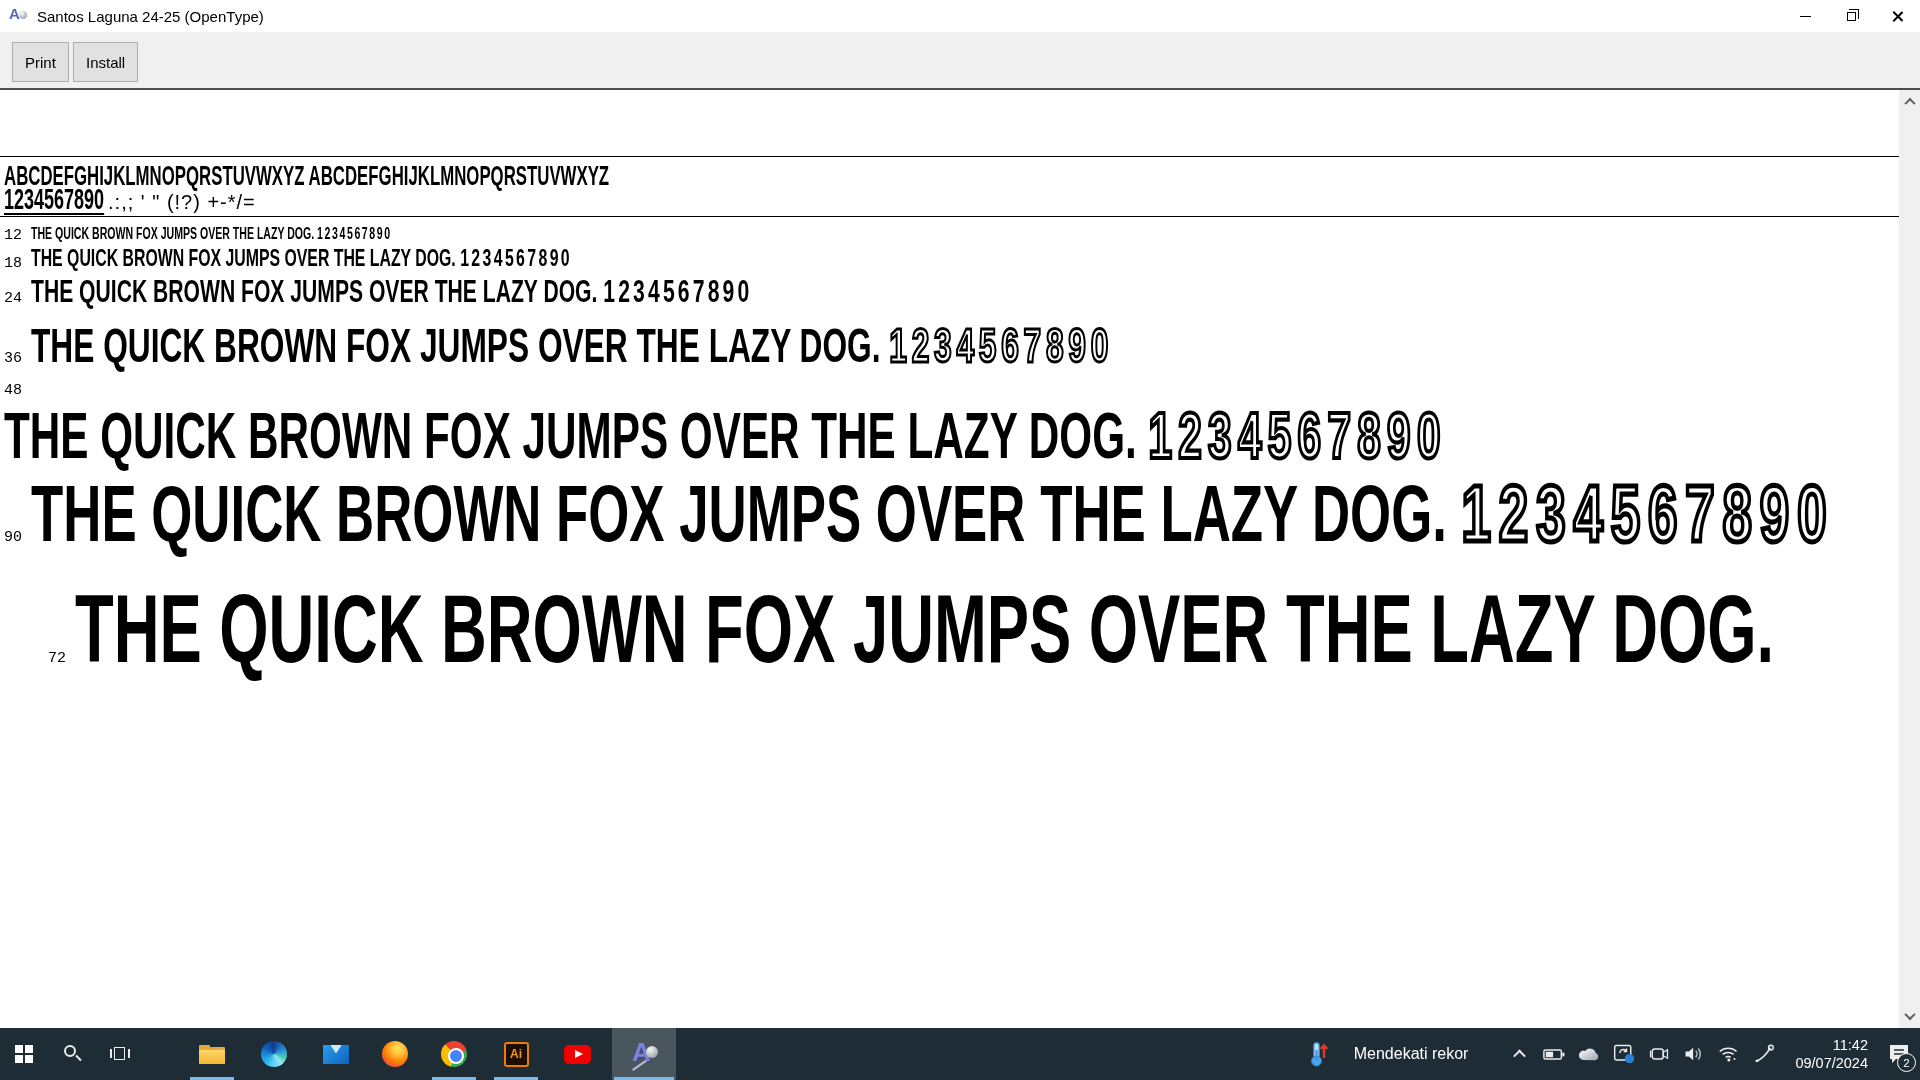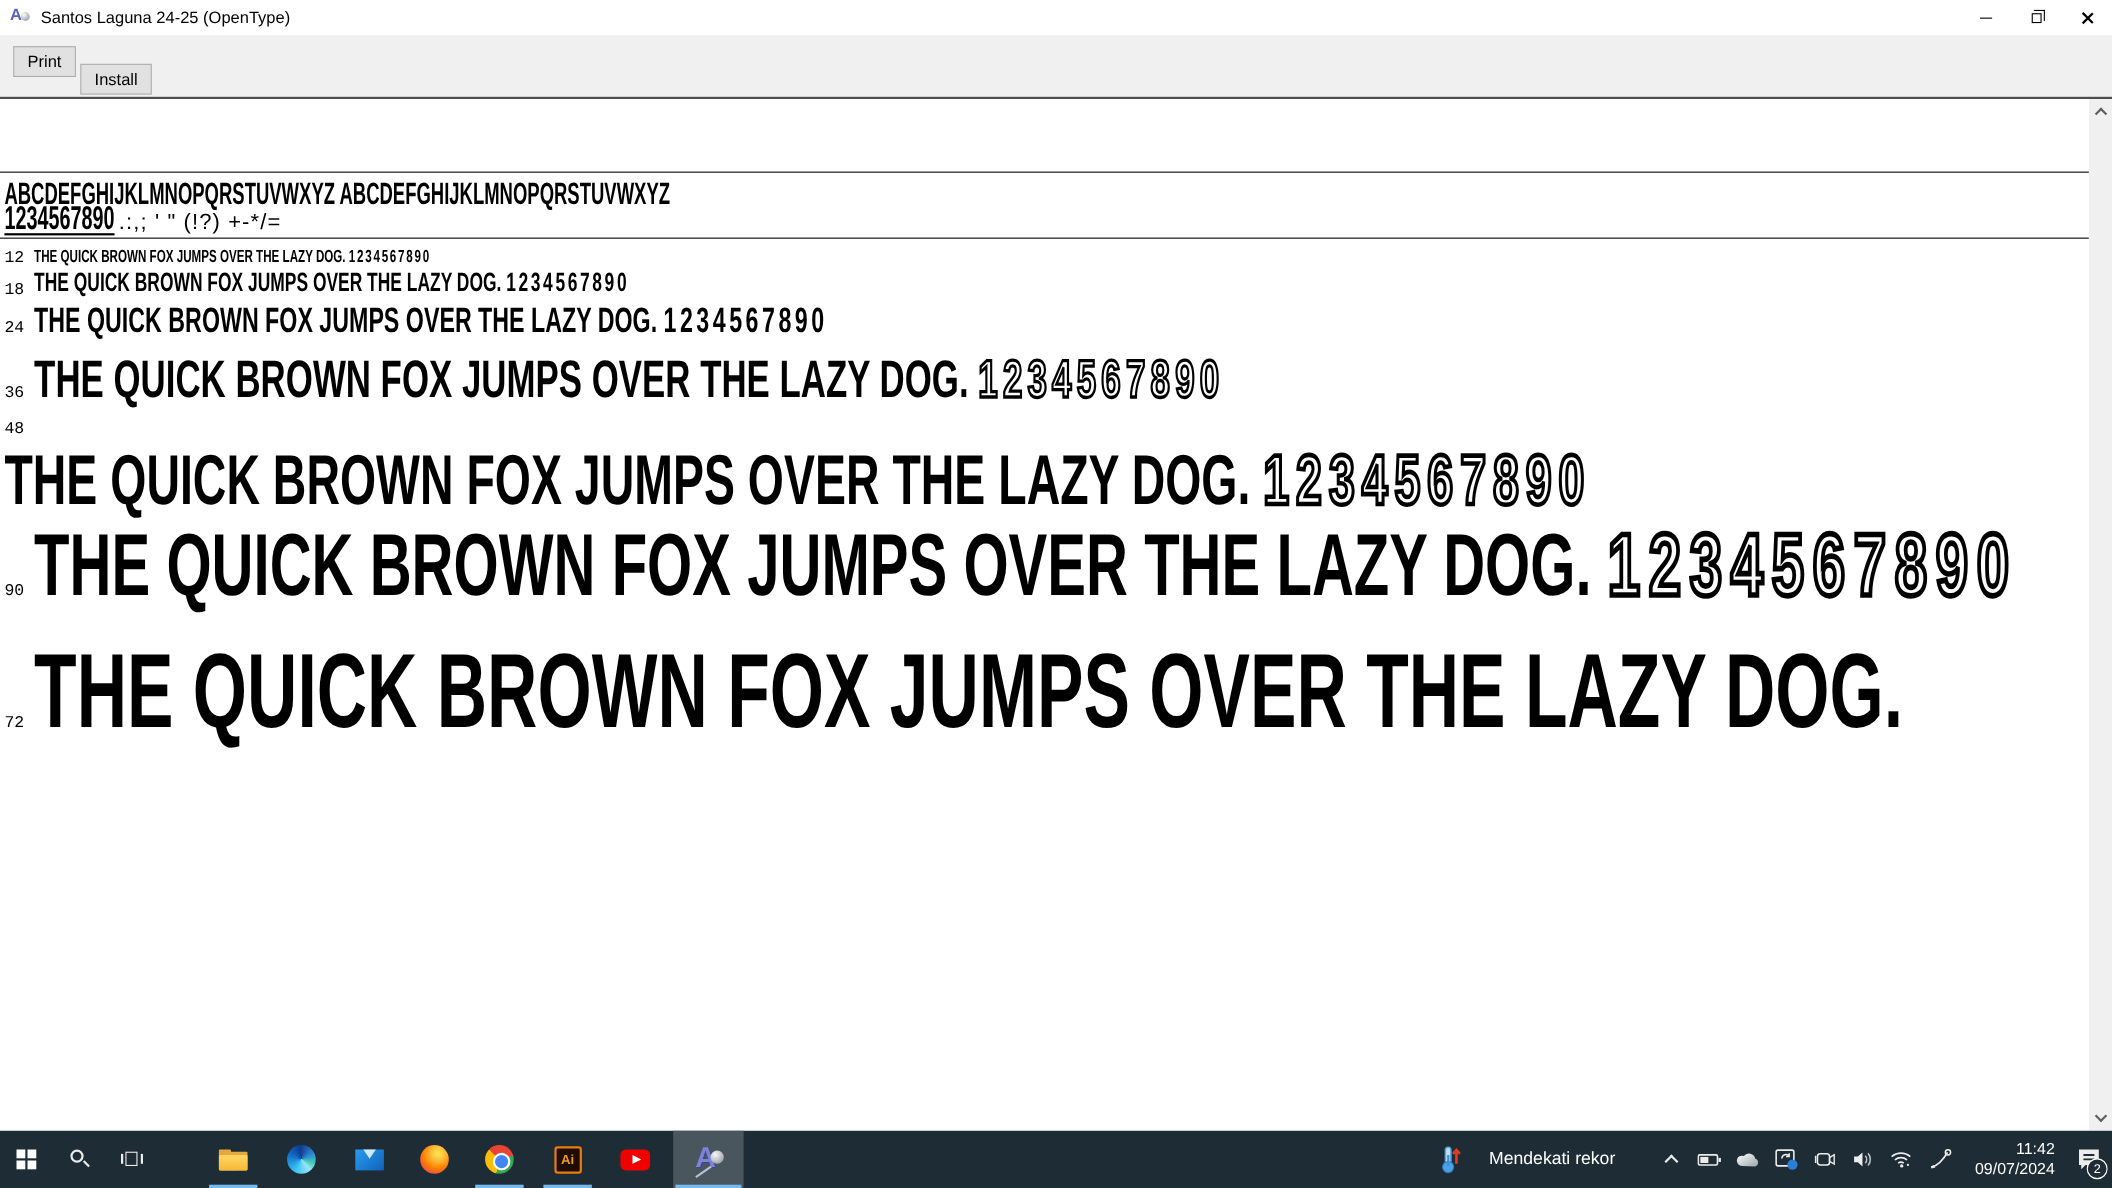--- a/index.html
+++ b/index.html
@@ -21,23 +21,23 @@
   .glyph-min { width:11px; height:1px; background:#000; }
   .glyph-restore { position:relative; width:9px; height:9px; border:1px solid #000; background:#fff; }
   .glyph-restore:before { content:""; position:absolute; left:1px; top:-4px; width:9px; height:9px;
                           border:1px solid #000; border-left:none; border-bottom:none; }
   .glyph-close { position:relative; width:13px; height:13px; }
   .glyph-close:before, .glyph-close:after { content:""; position:absolute; left:6px; top:0;
       width:1.5px; height:13px; background:#000; }
   .glyph-close:before { transform:rotate(45deg); } .glyph-close:after { transform:rotate(-45deg); }
 
   .toolbar { position:absolute; left:0; top:32px; right:0; height:56px; background:#f0f0f0; }
-  .btn { position:absolute; top:10px; height:28px; background:#e1e1e1; border:1px solid #adadad;
+  .btn { position:absolute; top:10px; height:40px; background:#e1e1e1; border:1px solid #adadad;
          font-size:15px; color:#000; font-family:"Liberation Sans",sans-serif; padding:0 12px; }
-  .btn.print { left:12px; } .btn.install { left:73px;margin-top:16px; }
+  .btn.print { left:12px; } .btn.install { left:73px; }
   .toolbar-sep { position:absolute; left:0; top:88px; right:0; height:2px; background:#4d4d4d; }
 
   .content { position:absolute; left:0; top:90px; right:0; bottom:0; background:#fff; overflow:hidden; }
 
   
   .vscroll { position:absolute; top:0; right:0; bottom:0; width:21px; background:#f0f0f0; }
   .varrow { position:absolute; left:0; width:21px; height:20px; display:flex; align-items:center; justify-content:center; }
   .varrow.up { top:2px; } .varrow.down { bottom:2px; }
   .chev { width:8px; height:8px; border-left:2px solid #5f5f5f; border-top:2px solid #5f5f5f; }
   .chev.u { transform:rotate(45deg) translate(1px,1px); }
@@ -56,21 +56,21 @@
   .glyphline1 { position:absolute; left:4px; top:71px; font-size:28px; line-height:1.1; }
   .glyphline2 { position:absolute; left:4px; top:92px; font-size:30px; line-height:1.1;
                 white-space:nowrap; display:flex; align-items:baseline; }
   .dgu { text-decoration:underline; text-decoration-thickness:2px; text-underline-offset:4px; }
   .punct { font-size:20px; font-weight:400; color:#000; margin-left:4px; letter-spacing:1px; }
 
   .sample-row { position:absolute; left:4px; right:21px; display:flex; align-items:baseline;
                 overflow:hidden; white-space:nowrap; }
   .sample-row .lbl { flex:none; width:27px; font-size:15px; color:#000;font-family:Liberation Mono, monospace; }
   .r12 { font-size:16px; } .r18 { font-size:24px;align-items:flex-end; } .r24 { font-size:32px; }
-  .r36 { font-size:48px; } .r48 { font-size:64px;flex-direction:column; } .r60 { font-size:80px; } .r72 { font-size:96px; }
+  .r36 { font-size:48px; } .r48 { font-size:64px;flex-direction:column; } .r60 { font-size:80px; } .r72 { font-size:96px;margin-left:44px; }
   .dg { letter-spacing:0.15em; }
   @supports (-webkit-text-stroke: 1px black) {
     .r36 .dg { color:#fff; -webkit-text-stroke:3px #000; }
     .r48 .dg { color:#fff; -webkit-text-stroke:4.2px #000; }
     .r60 .dg { color:#fff; -webkit-text-stroke:5.2px #000; }
   }
 
   
   .taskbar { position:absolute; left:0; bottom:0; width:1920px; height:52px; background:#1e2c35;
              display:flex; align-items:center; }

